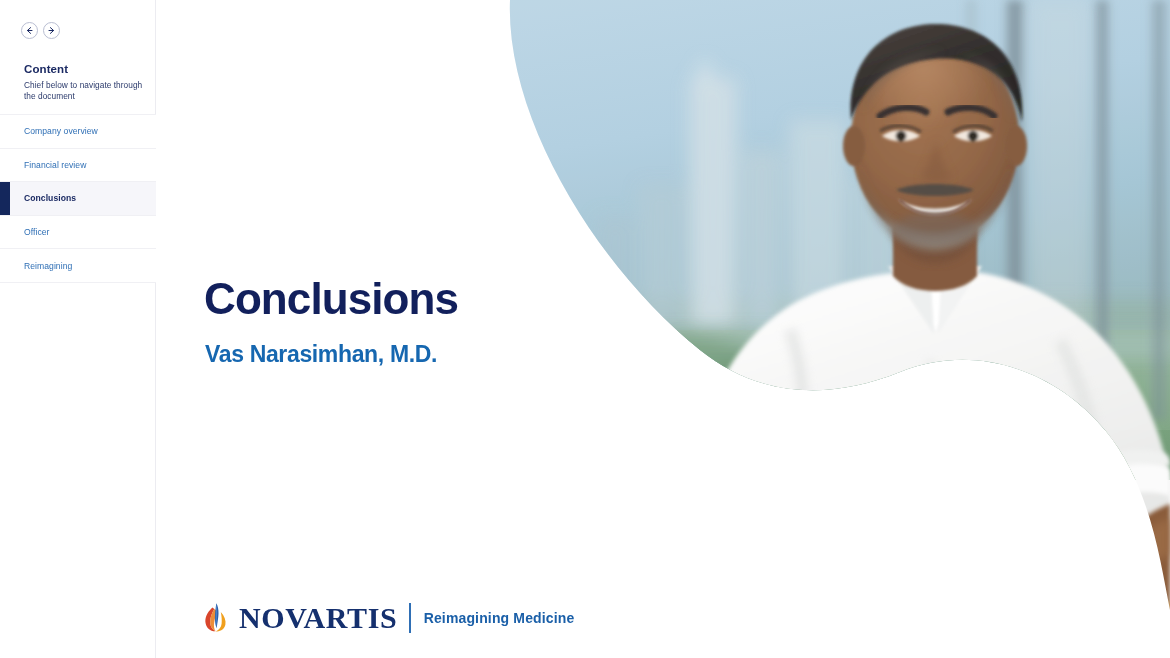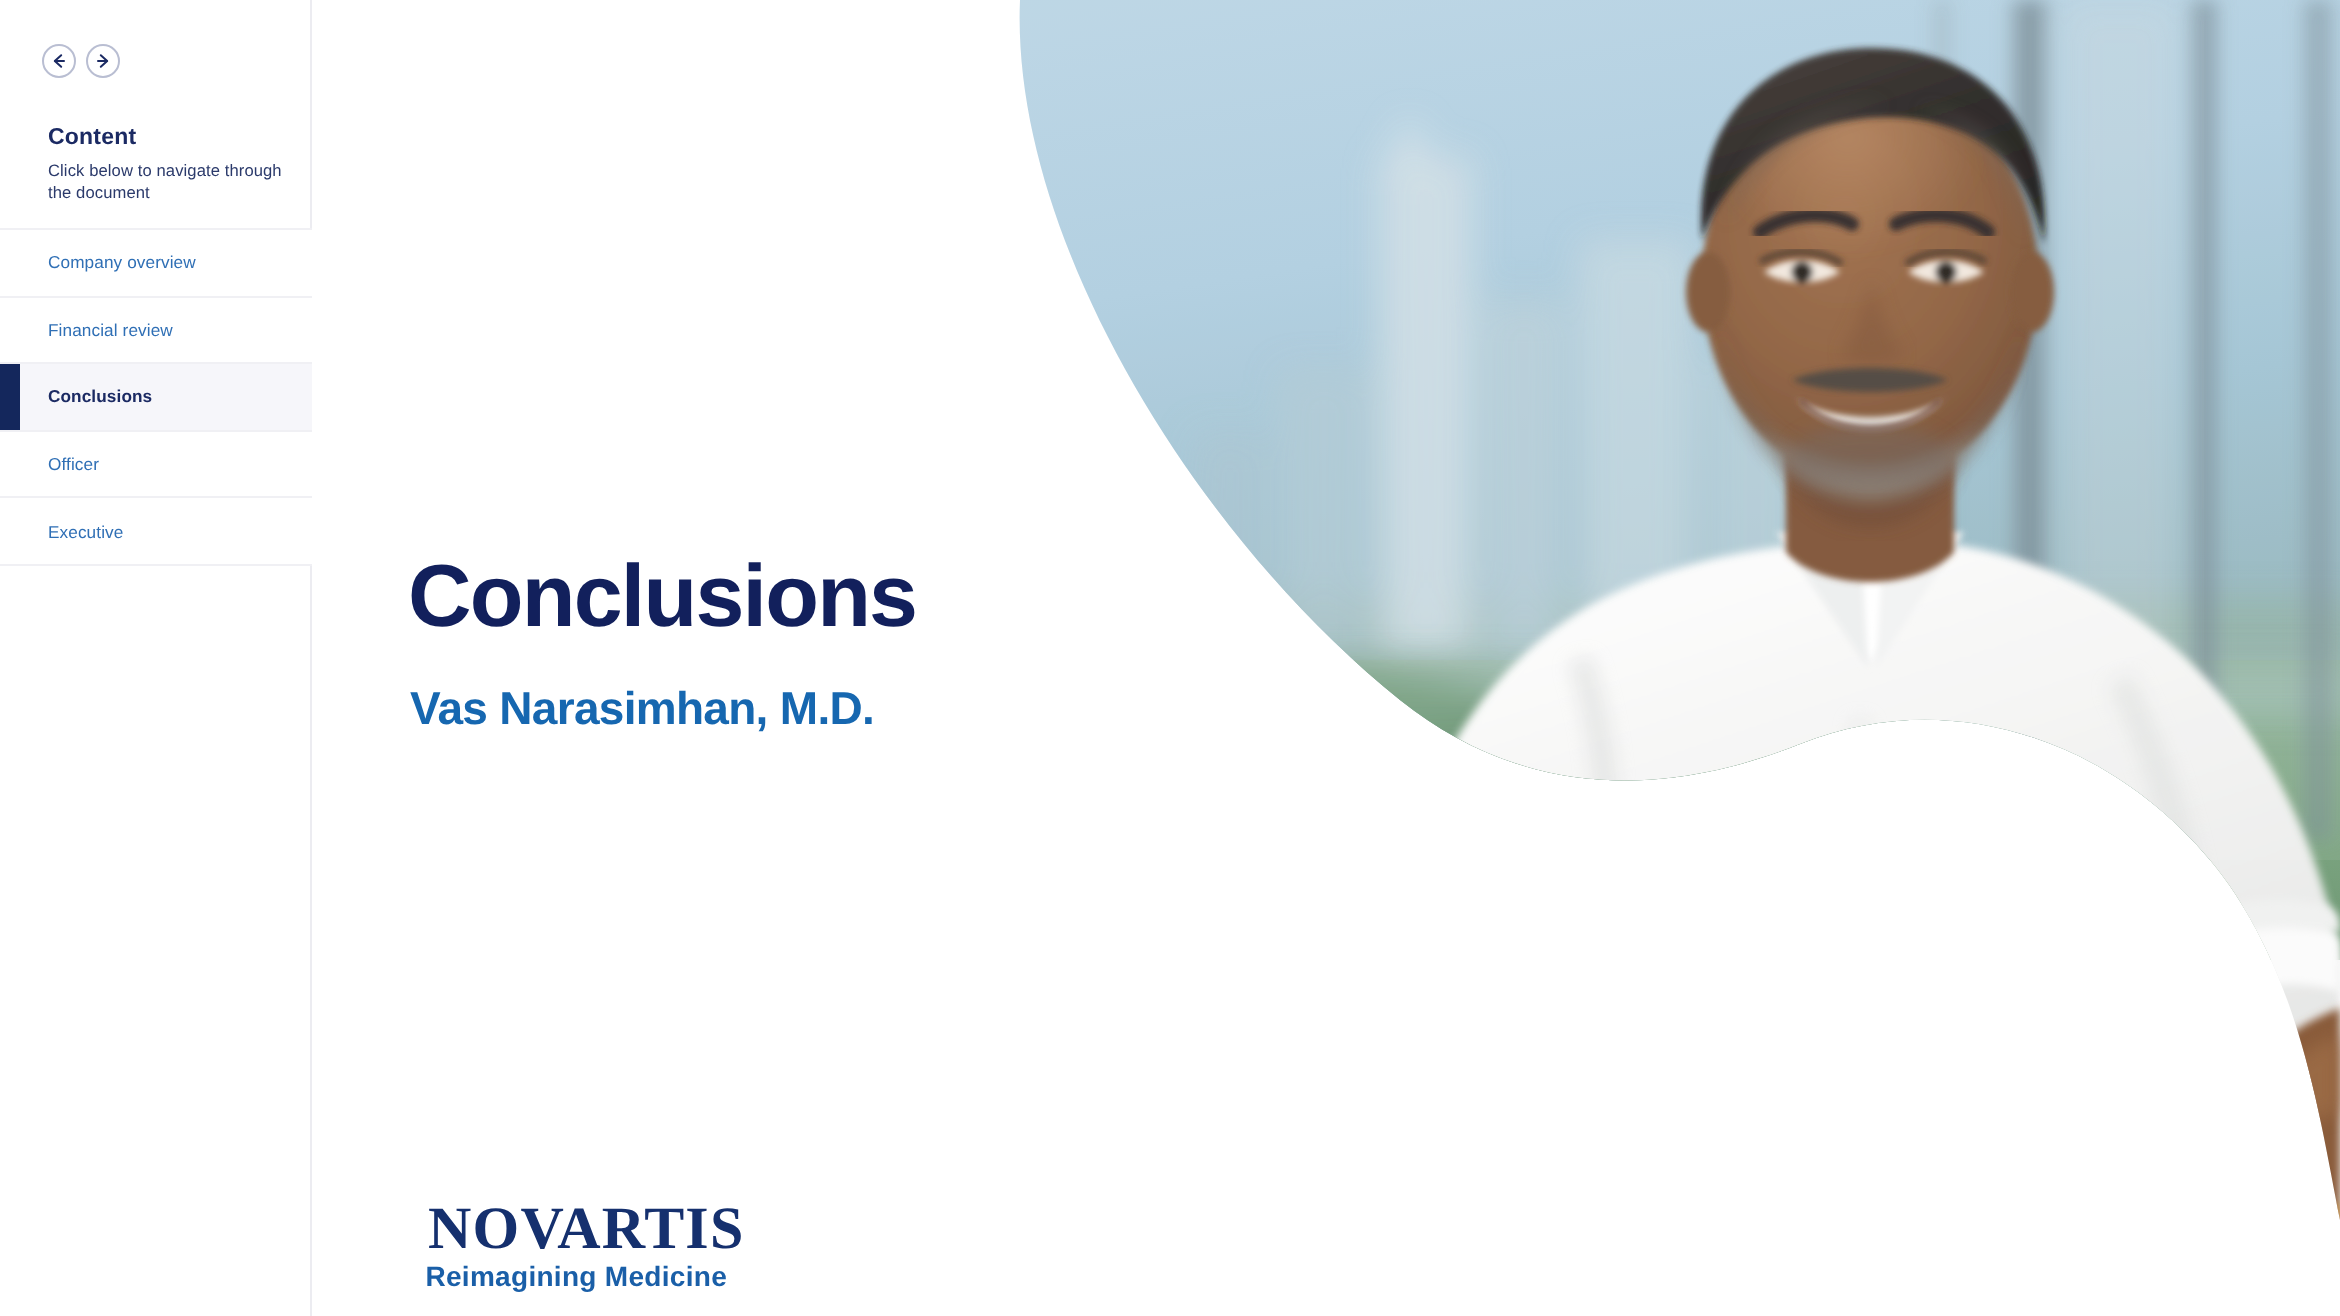--- a/index.html
+++ b/index.html
@@ -166,21 +166,20 @@
   }
 
   
   #logo {
     position: absolute;
     left: 48px;
     top: 600px;
     display: flex;
     align-items: center;
     height: 36px;
-    flex-direction: column;
   }
   #logo-flame { display: block; }
   #logo-word {
     margin-left: 10px;
     font-family: "Liberation Serif", serif;
     font-size: 30px;
     font-weight: bold;
     color: #15306e;
     letter-spacing: 0.6px;
     line-height: 30px;
@@ -427,21 +426,21 @@
       <div class="nav-btn">
         <svg width="9" height="9" viewBox="0 0 9 9">
           <path d="M3.4 1.6 L6.6 4.5 L3.4 7.4" stroke="#1b2a63" stroke-width="1" fill="none" stroke-linecap="round" stroke-linejoin="round"></path>
           <path d="M6.4 4.5 H2.0" stroke="#1b2a63" stroke-width="1" stroke-linecap="round"></path>
         </svg>
       </div>
     </div>
 
     <div class="content-head">
       <div class="content-title">Content</div>
-      <div class="content-sub">Click below to navigate through the document</div>
+      <div class="content-sub">Chief below to navigate through the document</div>
     </div>
 
     <div id="nav-list">
       <div class="nav-item">
         <span class="marker"></span>
         <span class="label">Company overview</span>
       </div>
       <div class="nav-item">
         <span class="marker"></span>
         <span class="label">Financial review</span>
@@ -449,21 +448,21 @@
       <div class="nav-item active">
         <span class="marker"></span>
         <span class="label">Conclusions</span>
       </div>
       <div class="nav-item">
         <span class="marker"></span>
         <span class="label">Officer</span>
       </div>
       <div class="nav-item">
         <span class="marker"></span>
-        <span class="label">Executive</span>
+        <span class="label">Reimagining</span>
       </div>
     </div>
   </div>
 
   <div id="main">
 
     <div id="page-title">Conclusions</div>
 
     <div id="person-name">Vas Narasimhan, M.D.</div>
 

